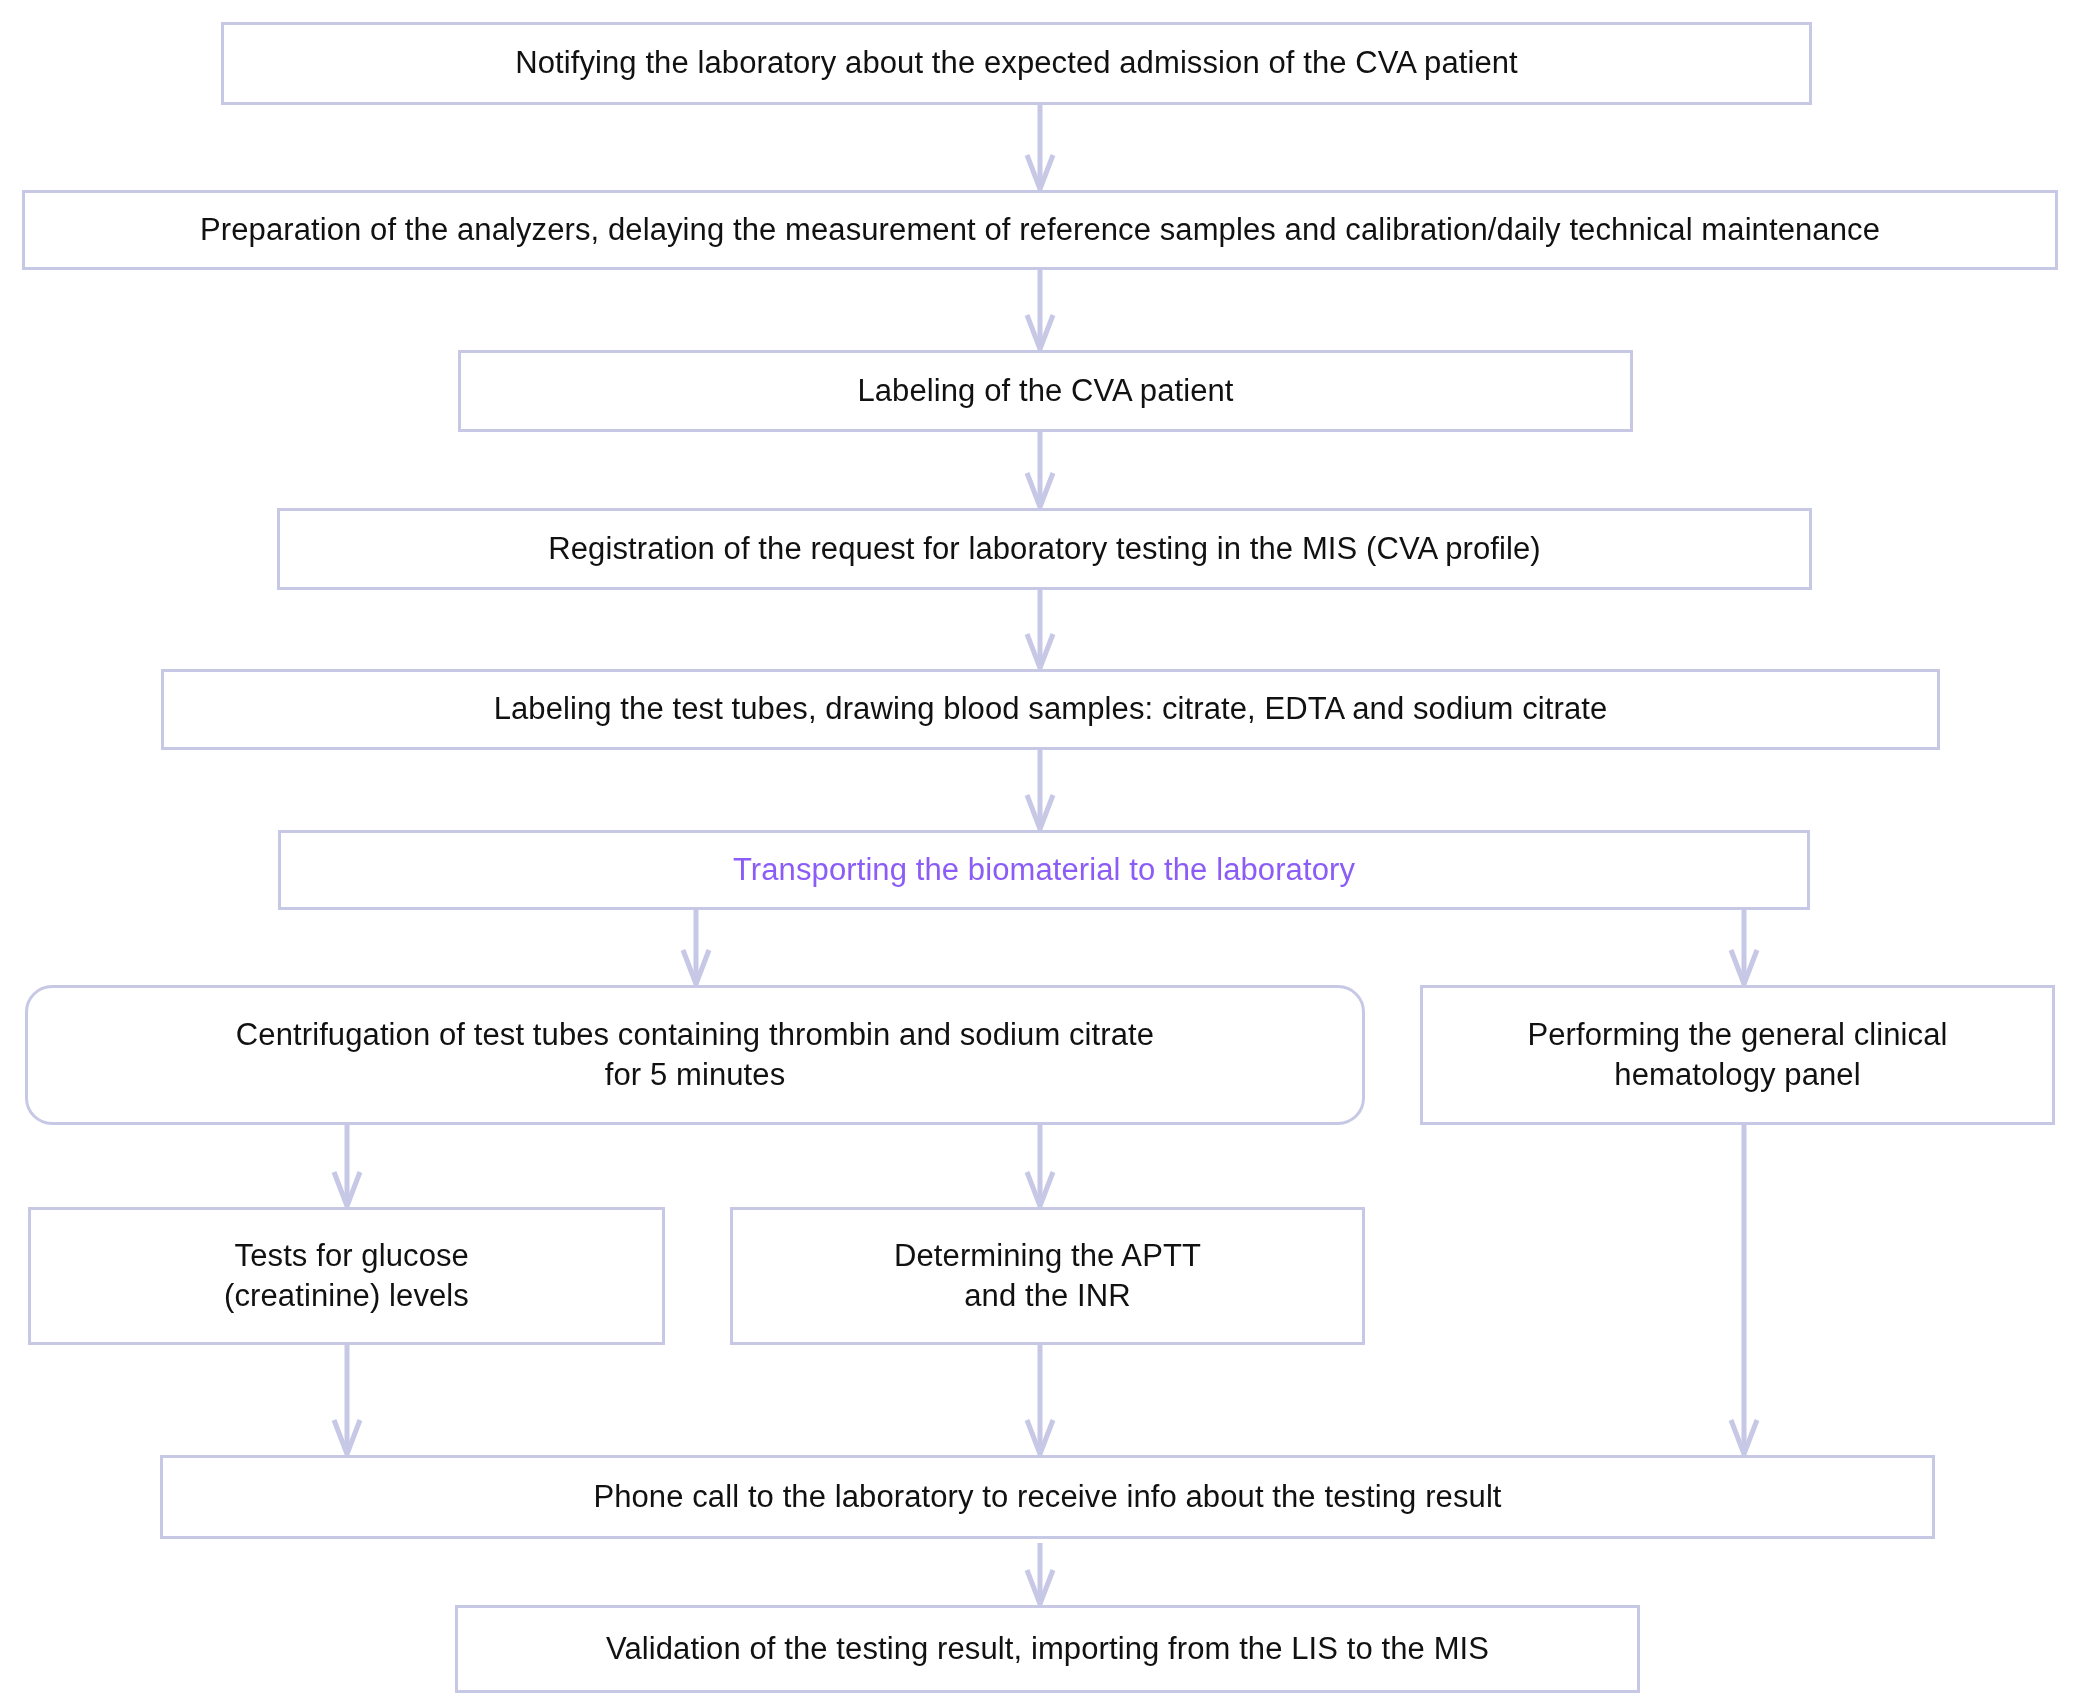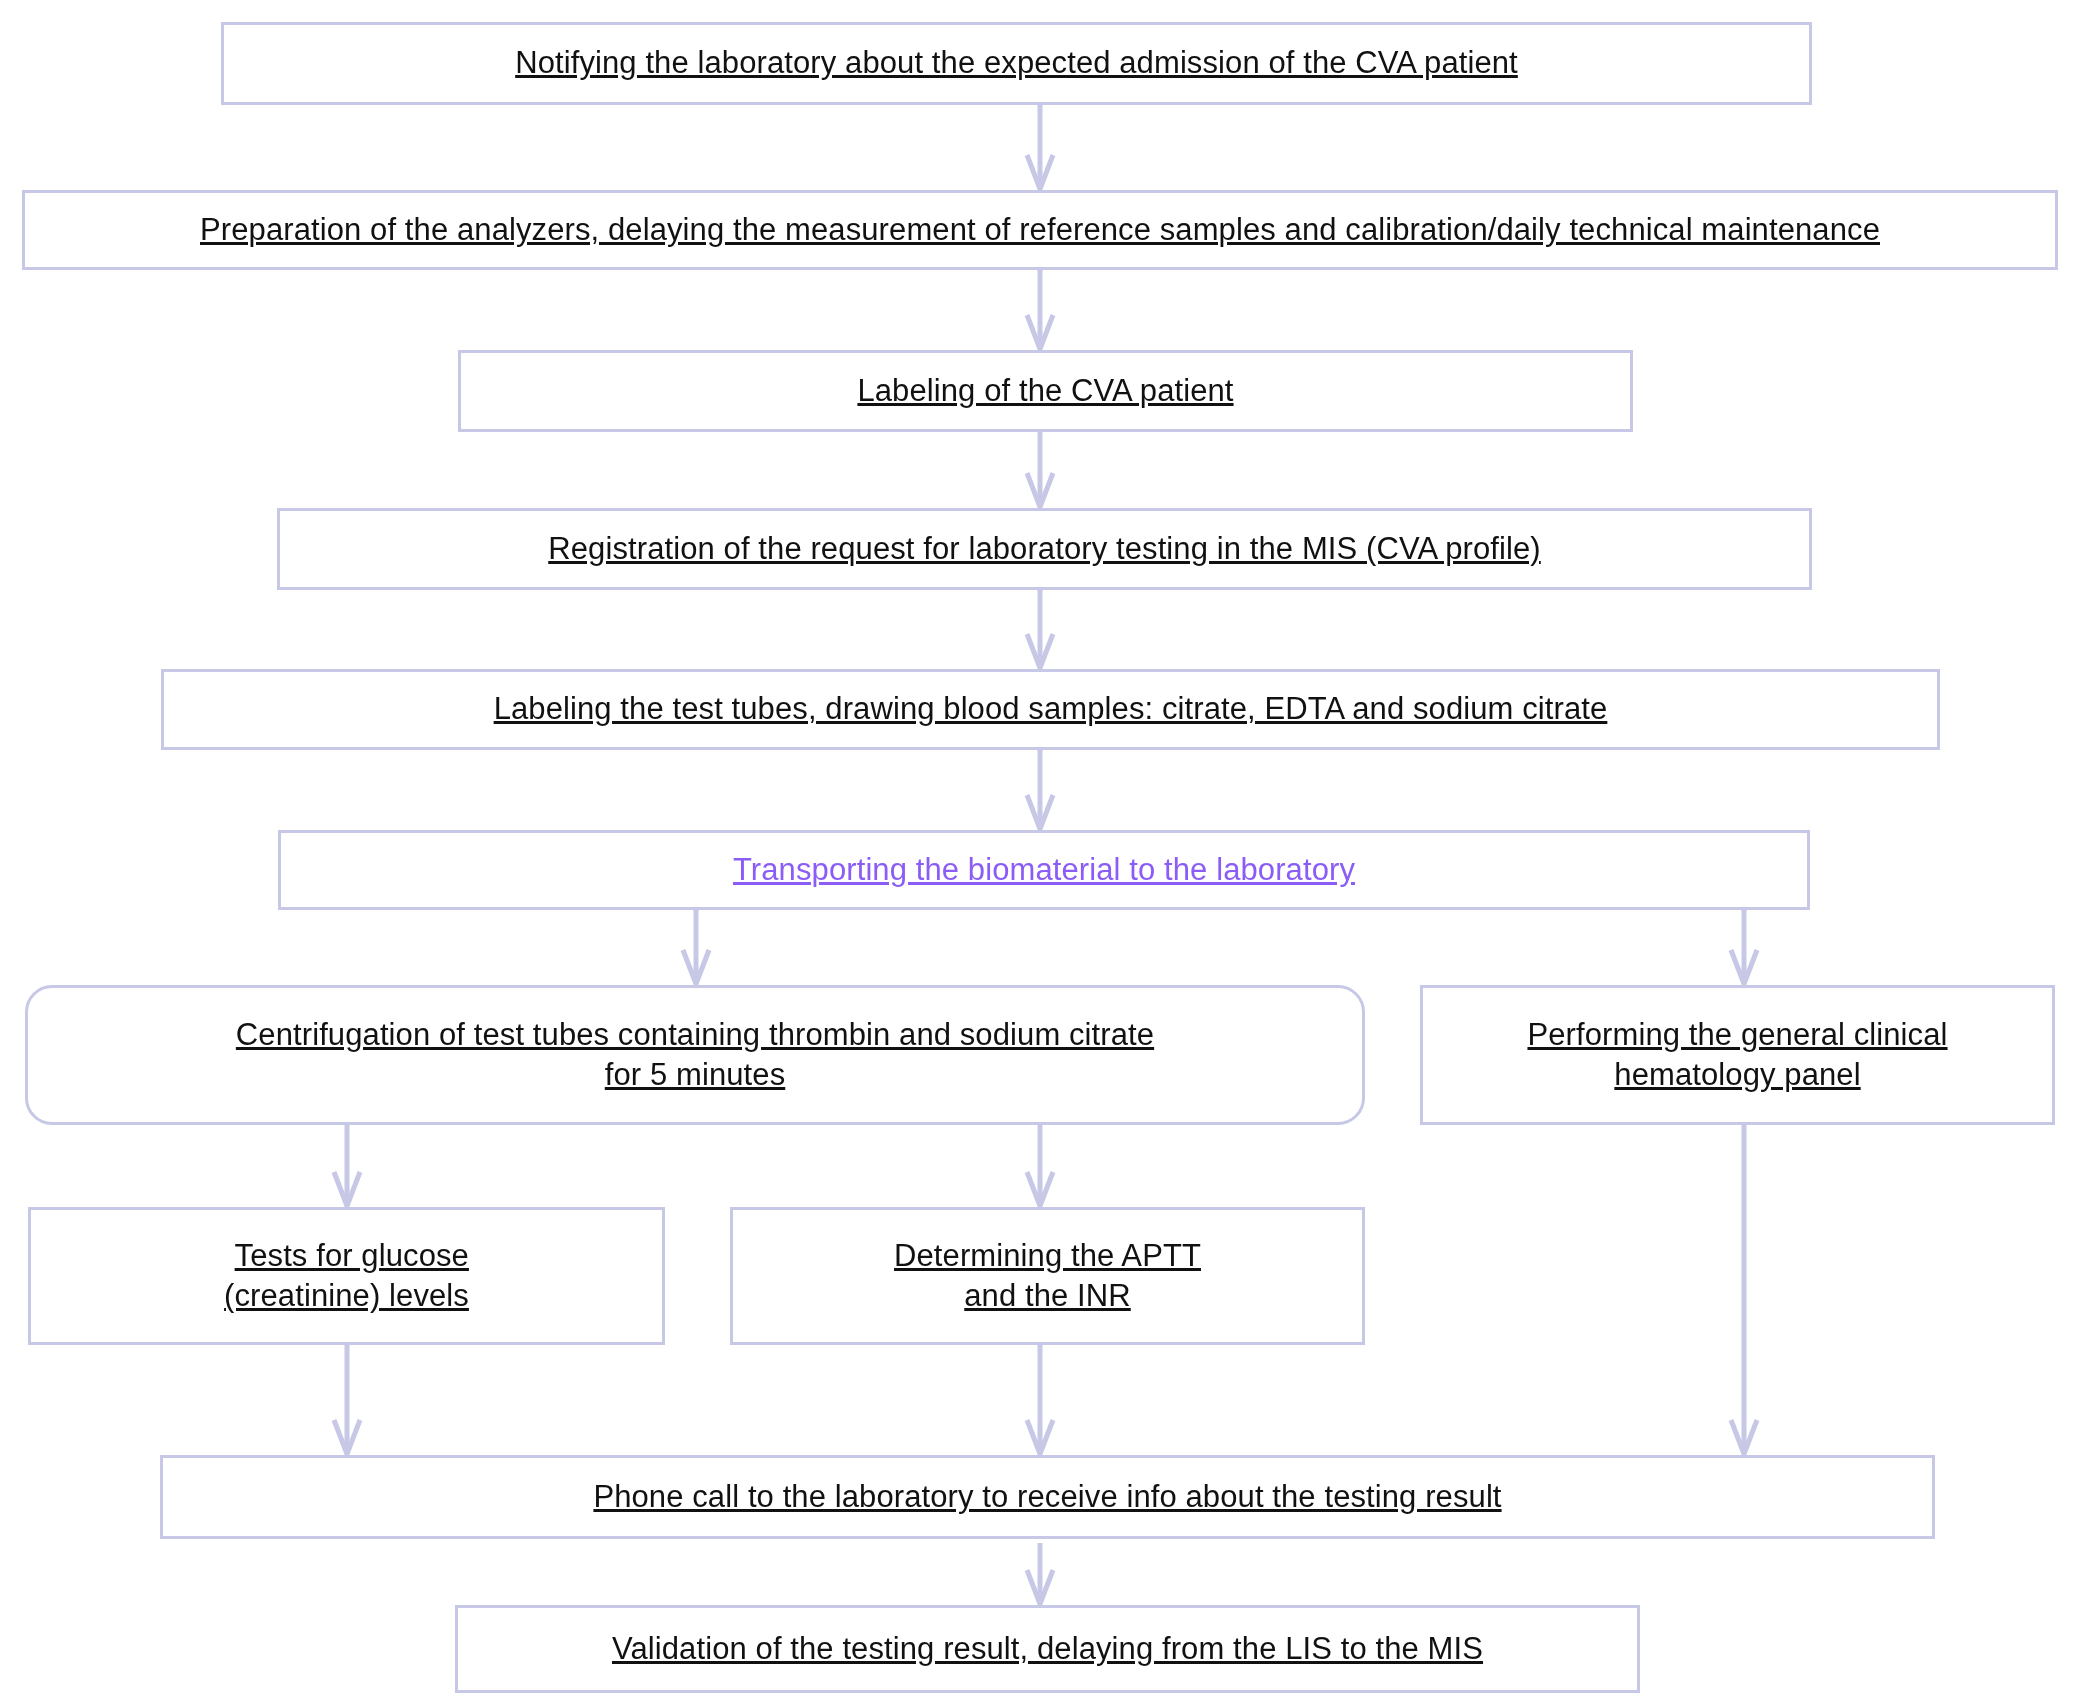--- a/index.html
+++ b/index.html
@@ -23,21 +23,20 @@
     display: flex;
     align-items: center;
     justify-content: center;
     text-align: center;
     color: #111111;
     font-size: 31px;
     line-height: 1.30;
     letter-spacing: 0.1px;
     padding: 4px 14px;
     white-space: pre-line;
-    text-decoration: underline;
   }
   .conn {
     position: absolute;
     pointer-events: none;
   }
 </style>
 </head>
 <body>
 
 <div id="canvas">
@@ -104,15 +103,15 @@
       <div class="node" style="left: 278px; top: 830px; width: 1532px; height: 80px; border-color: rgb(198, 200, 230); background: rgb(255, 255, 255); color: #8b5cf6;"><span>Transporting the biomaterial to the laboratory</span></div>
       <div class="node" style="left: 25px; top: 985px; width: 1340px; height: 140px; border-color: rgb(198, 200, 230); background: rgb(255, 255, 255); color: rgb(17, 17, 17); border-radius: 27px;"><span>Centrifugation of test tubes containing thrombin and sodium citrate
 for 5 minutes</span></div>
       <div class="node" style="left: 1420px; top: 985px; width: 635px; height: 140px; border-color: rgb(198, 200, 230); background: rgb(255, 255, 255); color: rgb(17, 17, 17);"><span>Performing the general clinical
 hematology panel</span></div>
       <div class="node" style="left: 28px; top: 1207px; width: 637px; height: 138px; border-color: rgb(198, 200, 230); background: rgb(255, 255, 255); color: rgb(17, 17, 17); text-align: right;"><span>Tests for glucose
 (creatinine) levels</span></div>
       <div class="node" style="left: 730px; top: 1207px; width: 635px; height: 138px; border-color: rgb(198, 200, 230); background: rgb(255, 255, 255); color: rgb(17, 17, 17);"><span>Determining the APTT
 and the INR</span></div>
       <div class="node" style="left: 160px; top: 1455px; width: 1775px; height: 84px; border-color: rgb(198, 200, 230); background: rgb(255, 255, 255); color: rgb(17, 17, 17);"><span>Phone call to the laboratory to receive info about the testing result</span></div>
-      <div class="node" style="left: 455px; top: 1605px; width: 1185px; height: 88px; border-color: rgb(198, 200, 230); background: rgb(255, 255, 255); color: rgb(17, 17, 17);"><span>Validation of the testing result, delaying from the LIS to the MIS</span></div>
+      <div class="node" style="left: 455px; top: 1605px; width: 1185px; height: 88px; border-color: rgb(198, 200, 230); background: rgb(255, 255, 255); color: rgb(17, 17, 17);"><span>Validation of the testing result, importing from the LIS to the MIS</span></div>
     </div>
 </div>
 
 </body></html>

